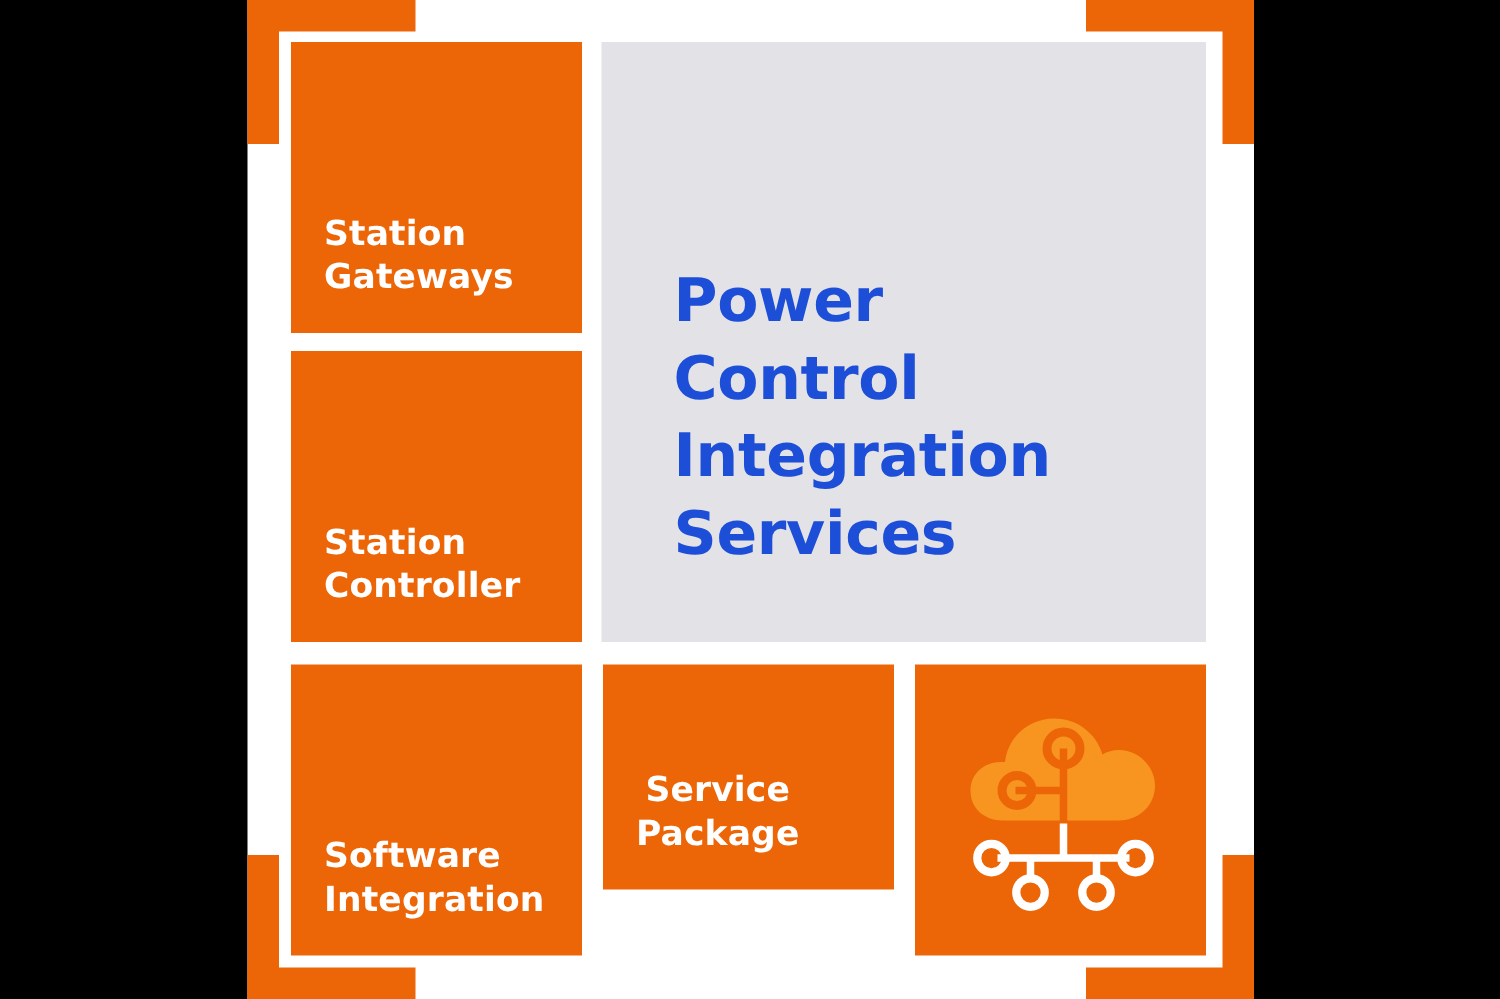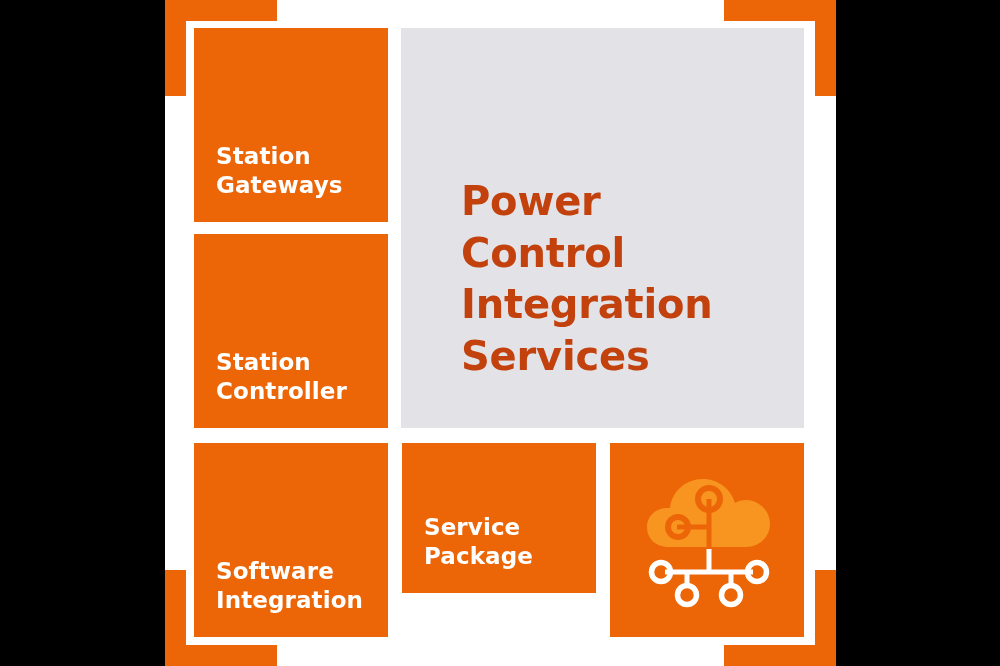--- a/index.html
+++ b/index.html
@@ -79,21 +79,21 @@
     font-size: 23px;
     font-weight: bold;
     line-height: 1.26;
     letter-spacing: 0.1px;
     white-space: pre-line;
   }
 
   #tile-station-gateways   { left: 194px; top: 28px;  width: 194px; height: 194px; }
   #tile-station-controller { left: 194px; top: 234px; width: 194px; height: 194px; }
   #tile-software-integration { left: 194px; top: 443px; width: 194px; height: 194px; text-decoration: underline; }
-  #tile-service-package    { left: 402px; top: 443px; width: 194px; height: 150px; }
+  #tile-service-package    { left: 402px; top: 443px; width: 194px; height: 150px; text-align: center; }
   #tile-cloud-network      { left: 610px; top: 443px; width: 194px; height: 194px; }
 
   
   #tile-station-gateways   .label { bottom: 22px; }
   #tile-station-controller .label { bottom: 22px; }
   #tile-software-integration .label { bottom: 22px; }
   #tile-service-package    .label { bottom: 22px; }
 
   
   #main-panel {
@@ -101,27 +101,26 @@
     left: 401px;
     top: 28px;
     width: 403px;
     height: 400px;
     background: #e2e2e7;
   }
   #main-panel .heading {
     position: absolute;
     left: 48px;
     top: 148px;
-    color: #c2410c;
+    color: #1d4ed8;
     font-size: 40px;
     font-weight: bold;
     line-height: 1.29;
     letter-spacing: -0.2px;
     white-space: pre-line;
-    margin-left: 12px;
   }
 
   
   #cloud-network-icon {
     position: absolute;
     left: 29px;
     top: 26px;
     width: 140px;
     height: 140px;
   }

